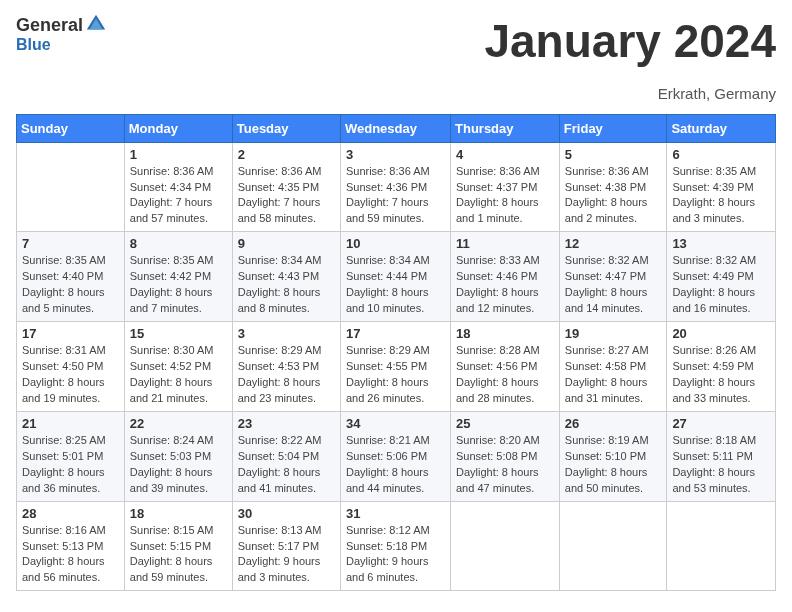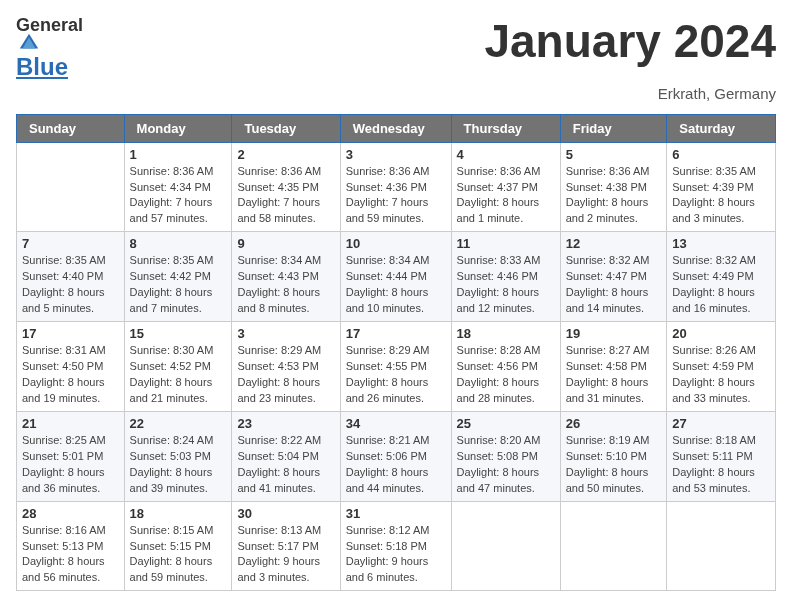--- a/index.html
+++ b/index.html
@@ -24,24 +24,23 @@
       display: flex;
       flex-direction: column;
       line-height: 1.1;
     }
     .logo-general {
       font-size: 18px;
       font-weight: bold;
       color: #333;
     }
     .logo-blue {
-      font-size: 24px;
+      font-size: 16px;
       font-weight: bold;
       color: #2a6db5;
-      text-decoration: underline;
     }
     .logo-icon {
       width: 22px;
       height: 22px;
       margin-left: 2px;
       margin-top: -4px;
     }
     .title-block {
       text-align: right;
     }
@@ -55,23 +54,23 @@
       font-size: 15px;
       color: #555;
       margin-top: 18px;
     }
     .calendar {
       width: 100%;
       border-collapse: collapse;
       font-size: 11px;
     }
     .calendar th {
-      background-color: #737373;
+      background-color: #3b82f6;
       color: #fff;
-      padding: 6px 12px;
+      padding: 6px 4px;
       text-align: left;
       font-size: 13px;
       font-weight: bold;
       border: 1px solid #2a6db5;
     }
     .calendar td {
       vertical-align: top;
       padding: 4px 5px;
       border: 1px solid #ccc;
       width: 113px;
@@ -96,21 +95,21 @@
     .empty-cell {
       background: #fff !important;
     }
   </style>
 </head>
 <body>
 
 <div class="header">
   <div class="logo">
     <div class="logo-text">
-      <div style="display:flex;flex-direction:column;">
+      <div style="display:flex;align-items:center;">
         <span class="logo-general">General</span>
         <svg class="logo-icon" viewBox="0 0 24 24" xmlns="http://www.w3.org/2000/svg">
           <polygon points="12,2 22,18 2,18" fill="#2a6db5"></polygon>
           <polygon points="12,6 19,18 5,18" fill="#5a9fd4"></polygon>
         </svg>
       </div>
       <span class="logo-blue">Blue</span>
     </div>
   </div>
   <div class="title-block">

